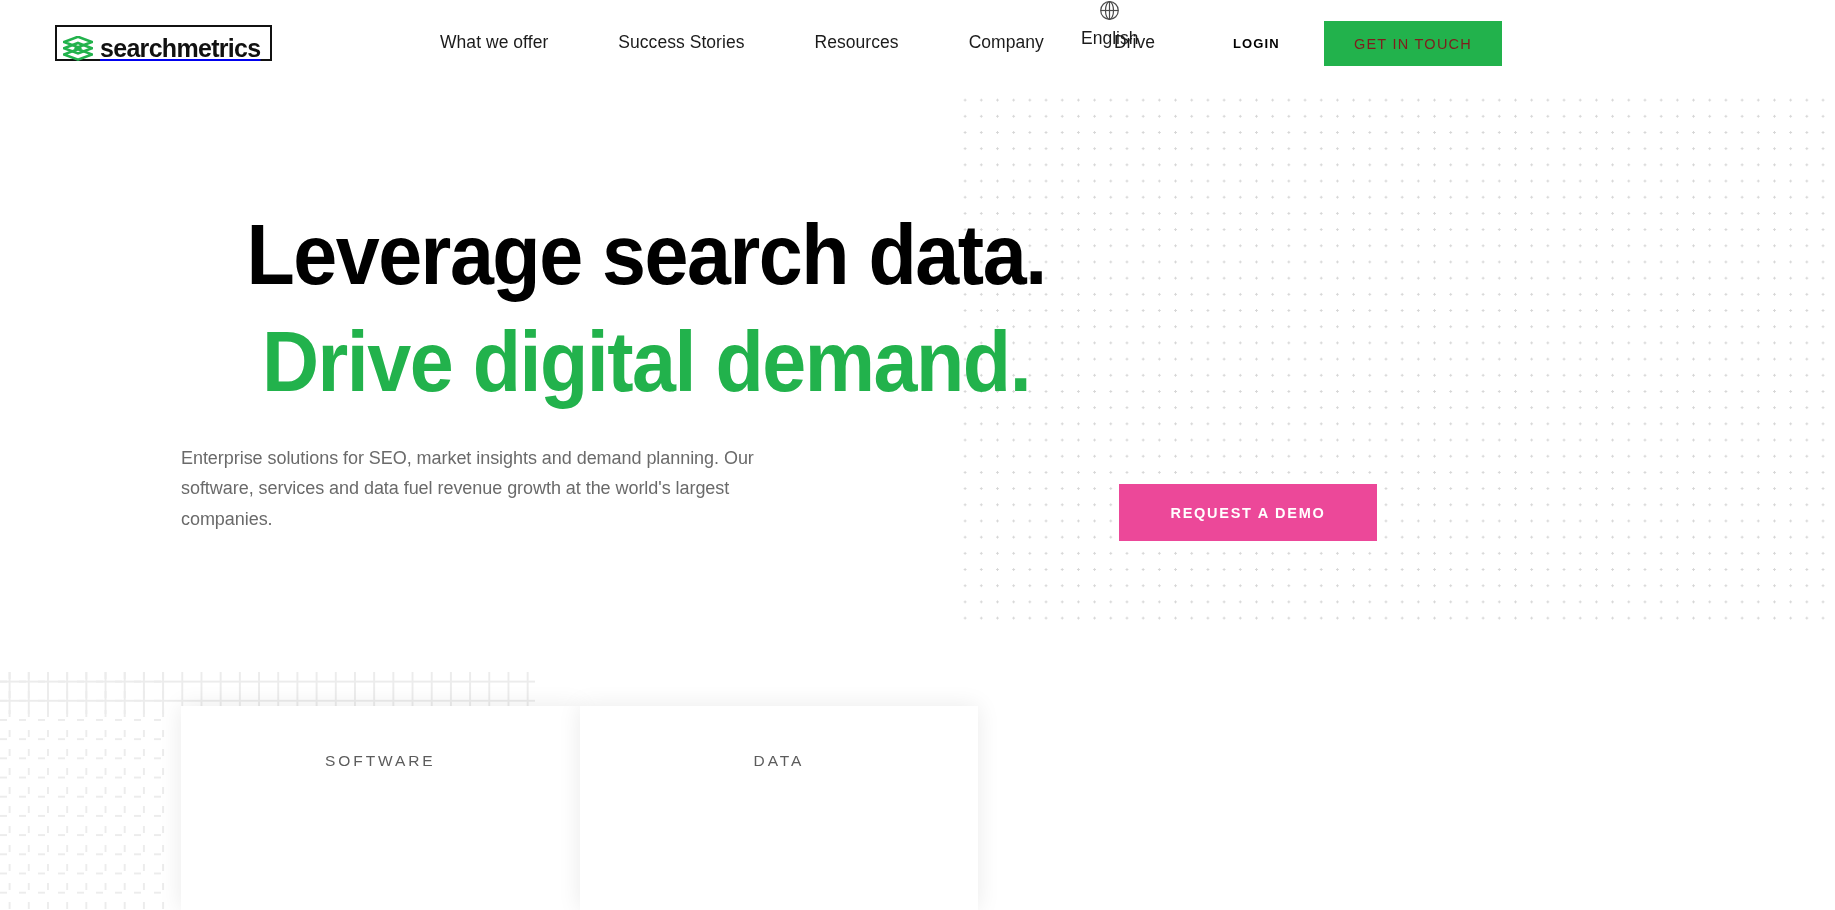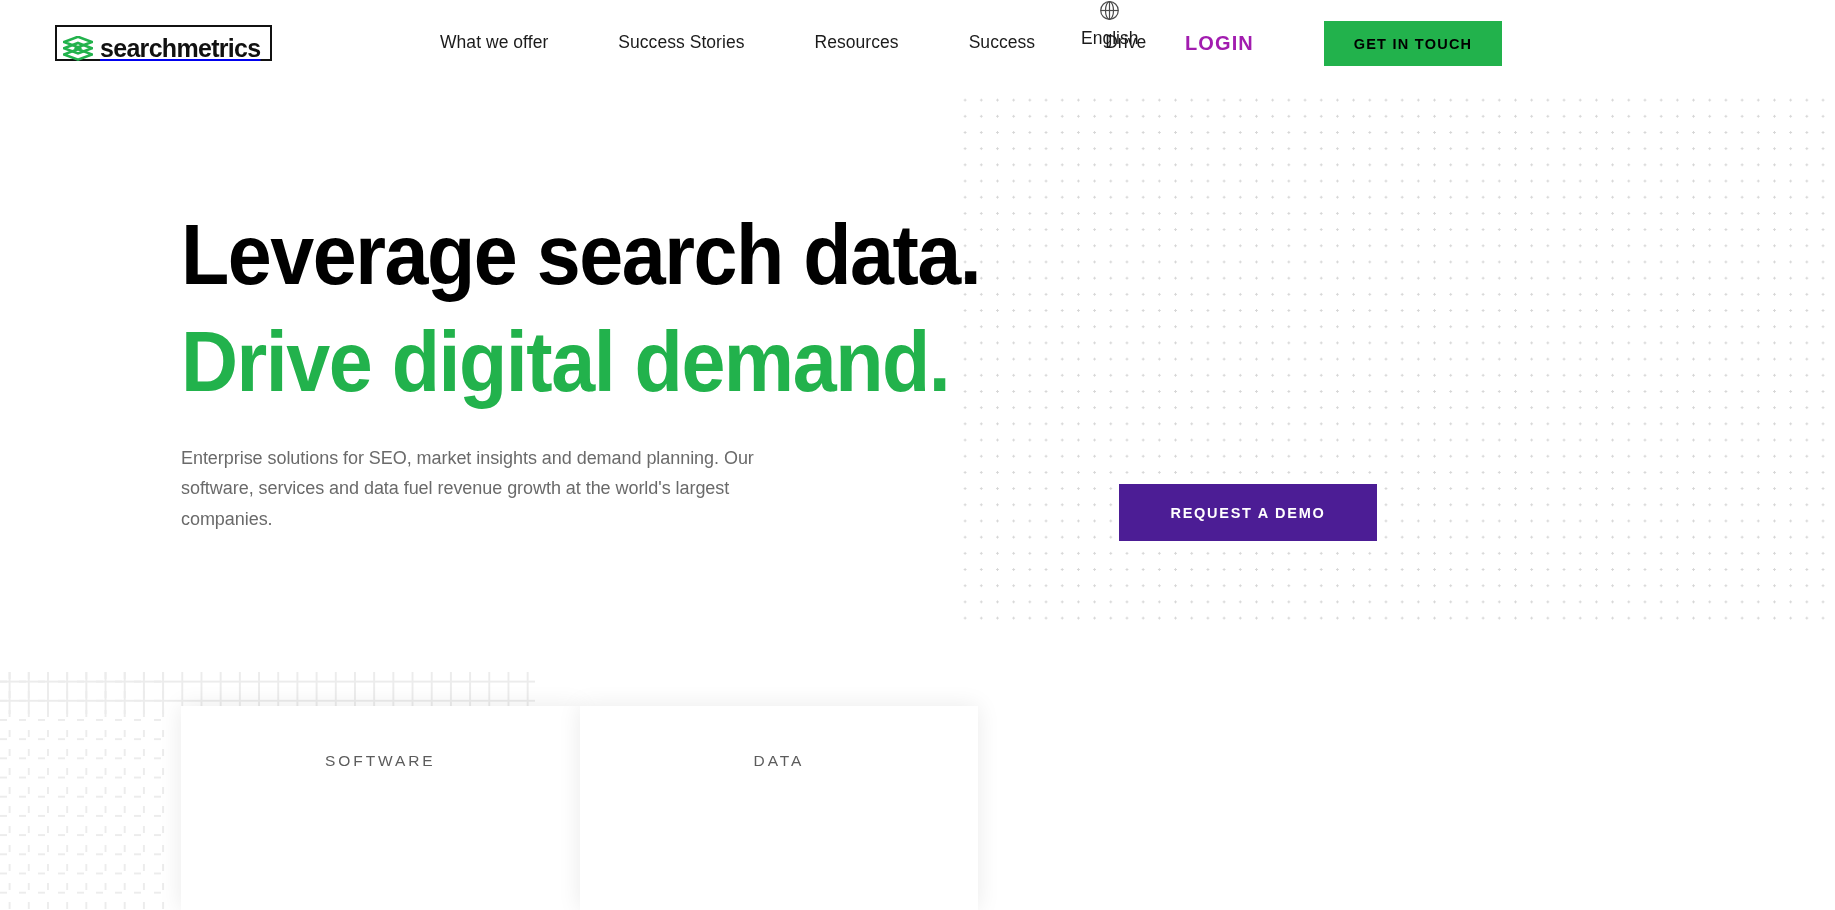--- a/index.html
+++ b/index.html
@@ -96,46 +96,46 @@
   .globe-icon { width: 21px; height: 21px; display: block; }
   .lang-label {
     font-size: 17.5px;
     color: #1b1b1b;
     line-height: 1;
     white-space: nowrap;
   }
 
   .login-link {
     position: absolute;
-    left: 1185px;
+    left: 1233px;
     top: 0;
     height: 86px;
     display: flex;
     align-items: center;
-    font-size: 20px;
+    font-size: 13px;
     font-weight: 700;
     letter-spacing: 1.1px;
-    color: #a21caf;
+    color: #000000;
     text-decoration: none;
     cursor: pointer;
     white-space: nowrap;
   }
 
   .cta-header {
     position: absolute;
     left: 1324px;
     top: 21px;
     width: 178px;
     height: 45px;
     background: #22b24c;
     border: none;
-    color: #000000;
+    color: #7f1d1d;
     font-family: "Liberation Sans", sans-serif;
     font-size: 14.5px;
-    font-weight: 700;
+    font-weight: 400;
     letter-spacing: 1.25px;
     cursor: pointer;
     display: flex;
     align-items: center;
     justify-content: center;
     white-space: nowrap;
   }
 
   
   .dot-panel {
@@ -157,20 +157,21 @@
     width: 1835px;
     height: 570px;
     z-index: 5;
   }
 
   .hero-title {
     position: absolute;
     left: 181px;
     top: 115px;
     width: 1000px;
+    text-align: center;
   }
   .hero-line {
     font-family: "Liberation Sans Narrow", "Liberation Sans", sans-serif;
     font-size: 85px;
     font-weight: 700;
     line-height: 1.26;
     letter-spacing: -1.6px;
     white-space: nowrap;
     transform: scaleX(0.93);
     transform-origin: left center;
@@ -188,21 +189,21 @@
     color: #6a6a6a;
     letter-spacing: -0.05px;
   }
 
   .cta-demo {
     position: absolute;
     left: 1119px;
     top: 398px;
     width: 258px;
     height: 57px;
-    background: #4c1d95;
+    background: #ec4899;
     border: none;
     color: #ffffff;
     font-family: "Liberation Sans", sans-serif;
     font-size: 14.5px;
     font-weight: 700;
     letter-spacing: 1.7px;
     cursor: pointer;
     display: flex;
     align-items: center;
     justify-content: center;
@@ -291,21 +292,21 @@
         <path d="M15 13.2 L29 18.4 L15 23.6 L1 18.4 Z" fill="none" stroke="#22b24c" stroke-width="2.6"></path>
         <ellipse cx="15" cy="12.3" rx="3.6" ry="2.0" fill="#22b24c"></ellipse>
       </svg>
       <span class="logo-word">searchmetrics</span>
     </a>
 
     <nav class="nav">
       <a class="nav-link" href="#">What we offer</a>
       <a class="nav-link" href="#">Success Stories</a>
       <a class="nav-link" href="#">Resources</a>
-      <a class="nav-link" href="#">Success</a>
+      <a class="nav-link" href="#">Company</a>
       <a class="nav-link" href="#">Drive</a>
     </nav>
 
     <div class="lang">
       <svg class="globe-icon" viewBox="0 0 22 22" aria-hidden="true">
         <circle cx="11" cy="11" r="9.2" fill="none" stroke="#4a4a4a" stroke-width="1.25"></circle>
         <ellipse cx="11" cy="11" rx="4.2" ry="9.2" fill="none" stroke="#4a4a4a" stroke-width="1.25"></ellipse>
         <line x1="1.8" y1="11" x2="20.2" y2="11" stroke="#4a4a4a" stroke-width="1.25"></line>
         <line x1="11" y1="1.8" x2="11" y2="20.2" stroke="#4a4a4a" stroke-width="1.25"></line>
       </svg>

